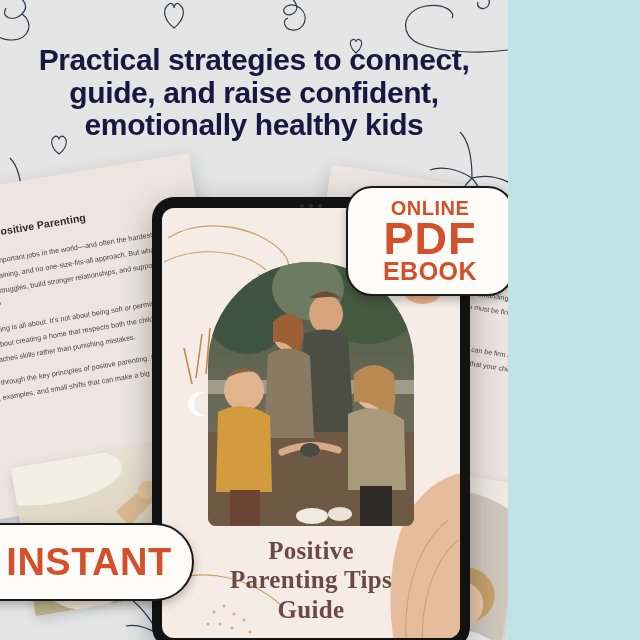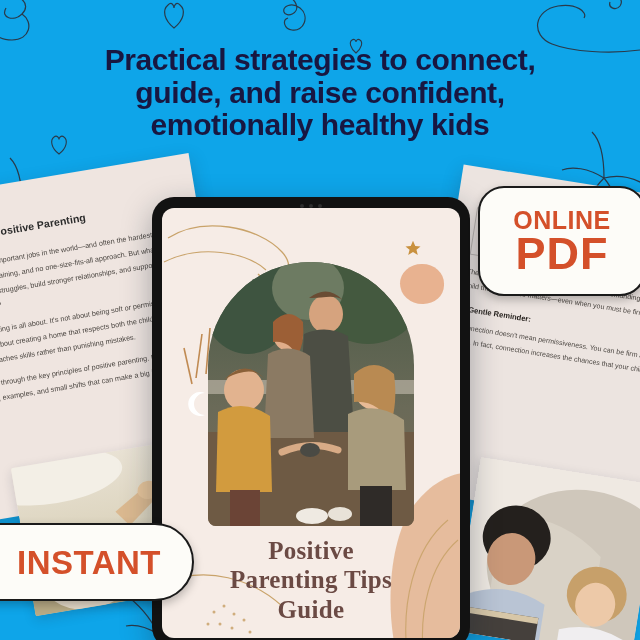--- a/index.html
+++ b/index.html
@@ -1,21 +1,21 @@
 <!DOCTYPE html>
 <html><head>
 <meta charset="utf-8">
 <style>
   html,body{margin:0;padding:0;}
   body{
     width:640px;height:640px;overflow:hidden;
     font-family:"Liberation Sans", sans-serif;
     background:#bfe4e4;
   }
-  .stage{position:relative;width:640px;height:640px;overflow:hidden;background:#0ea5e9;}
+  .stage{position:relative;width:508px;height:640px;overflow:hidden;background:#e5e5e5;}
 
   
   .doodles{position:absolute;inset:0;pointer-events:none;}
   .doodles svg{position:absolute;}
 
   
   .headline{
     position:absolute;left:0;right:0;top:44px;
     text-align:center;
     color:#181741;
@@ -125,28 +125,28 @@
     border:2px solid #1a1a1a;
     display:flex;flex-direction:column;align-items:center;justify-content:center;
     z-index:20;
     color:#d4502a;font-weight:bold;text-align:center;
     box-shadow:0 4px 10px rgba(0,0,0,.25);
   }
   .badge-pdf{
     right:-6px;top:186px;width:168px;height:110px;border-radius:26px;
     line-height:1.0;padding:6px 4px;box-sizing:border-box;
   }
-  .badge-pdf .b1{font-size:25px;letter-spacing:.5px;}
+  .badge-pdf .b1{font-size:20px;letter-spacing:.5px;}
   .badge-pdf .b2{font-size:45px;letter-spacing:1px;margin:-2px 0;}
   .badge-pdf .b3{font-size:25px;letter-spacing:.5px;}
   .badge-dl{
     left:-10px;top:523px;width:204px;height:78px;border-radius:0 42px 42px 0;
     line-height:1.0;padding:4px 6px 4px 0;box-sizing:border-box;
   }
-  .badge-dl .b1{font-size:33px;letter-spacing:.5px;}
+  .badge-dl .b1{font-size:38px;letter-spacing:.5px;}
   .badge-dl .b2{font-size:26px;letter-spacing:.5px;margin-top:2px;}
 </style>
 </head>
 <body>
 
 <div class="stage">
 
   <div class="doodles">
     <svg style="left:-6px;top:-4px;" width="120" height="60" viewBox="0 0 120 60" fill="none" stroke="#2a3a4a" stroke-width="1.2">
       <path d="M8 2 C26 -4 38 8 28 18 C20 26 6 22 12 12 M28 18 C40 26 36 44 18 44 C2 44 -4 34 2 28"></path>
@@ -330,19 +330,20 @@
 
       <div class="cover-title">Positive
 Parenting Tips
 Guide</div>
     </div>
   </div>
 
   <div class="badge badge-pdf">
     <div class="b1">ONLINE</div>
     <div class="b2">PDF</div>
+    <div class="b3">EBOOK</div>
   </div>
 
   <div class="badge badge-dl">
     <div class="b1">INSTANT</div>
   </div>
 
 </div>
 
 </body></html>

